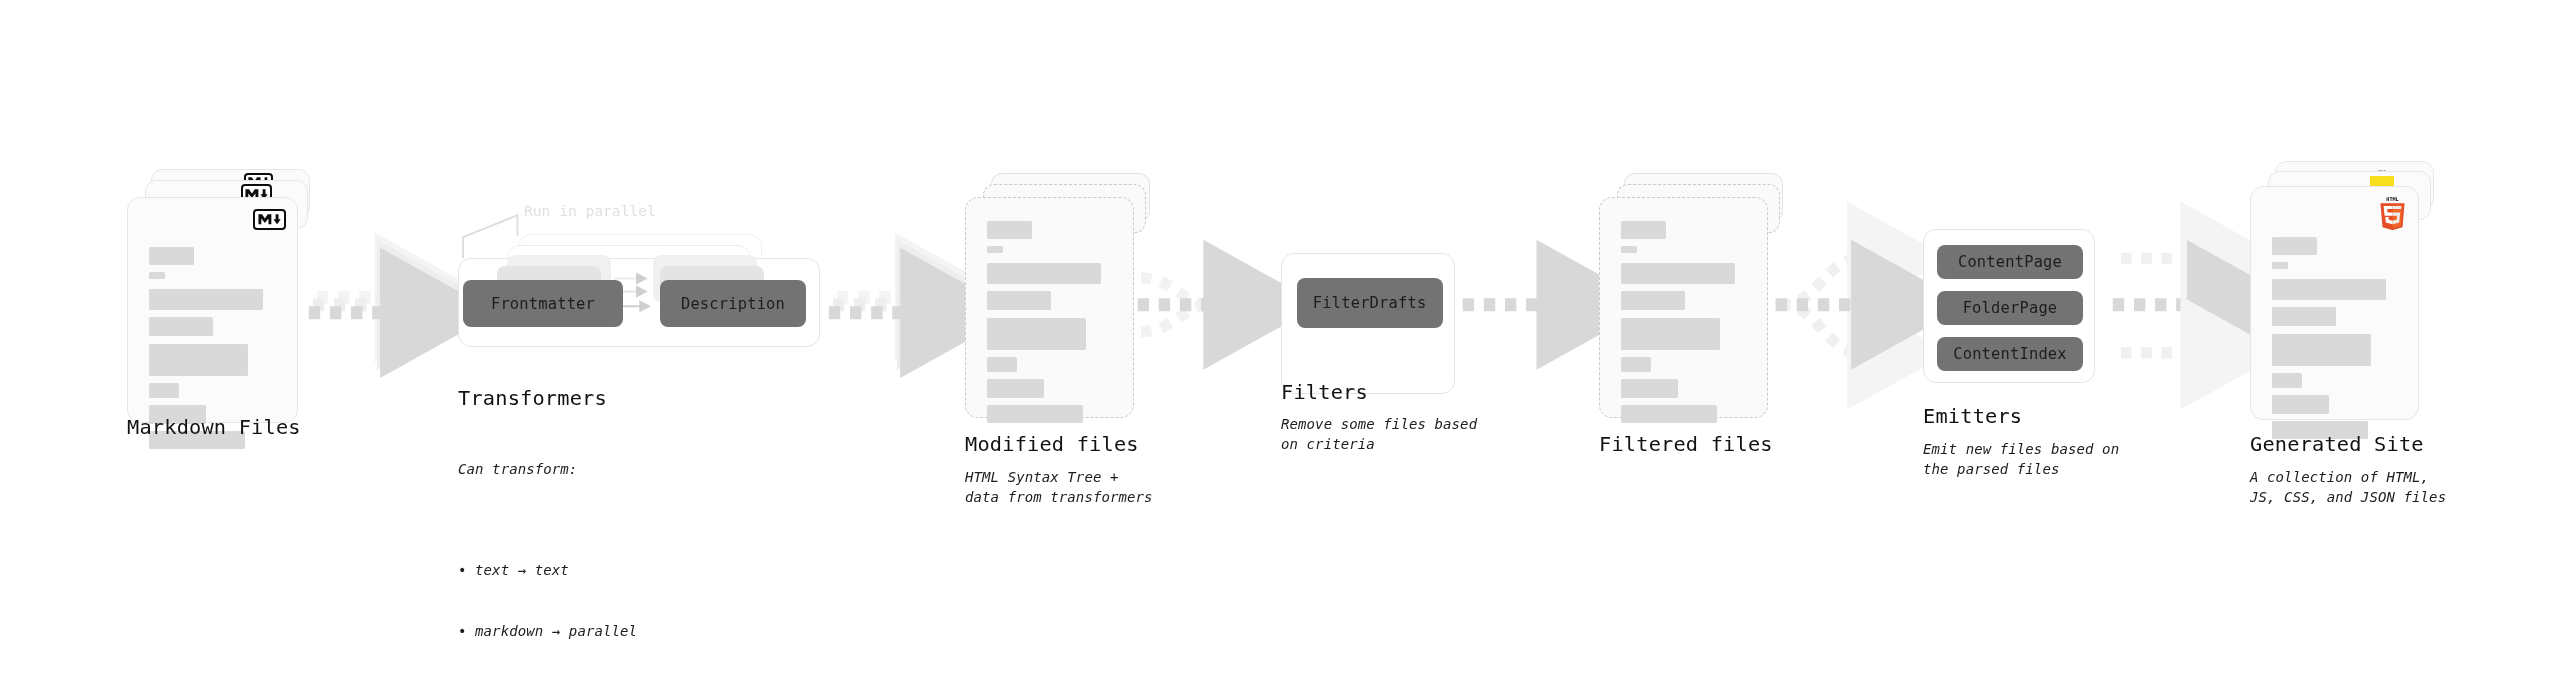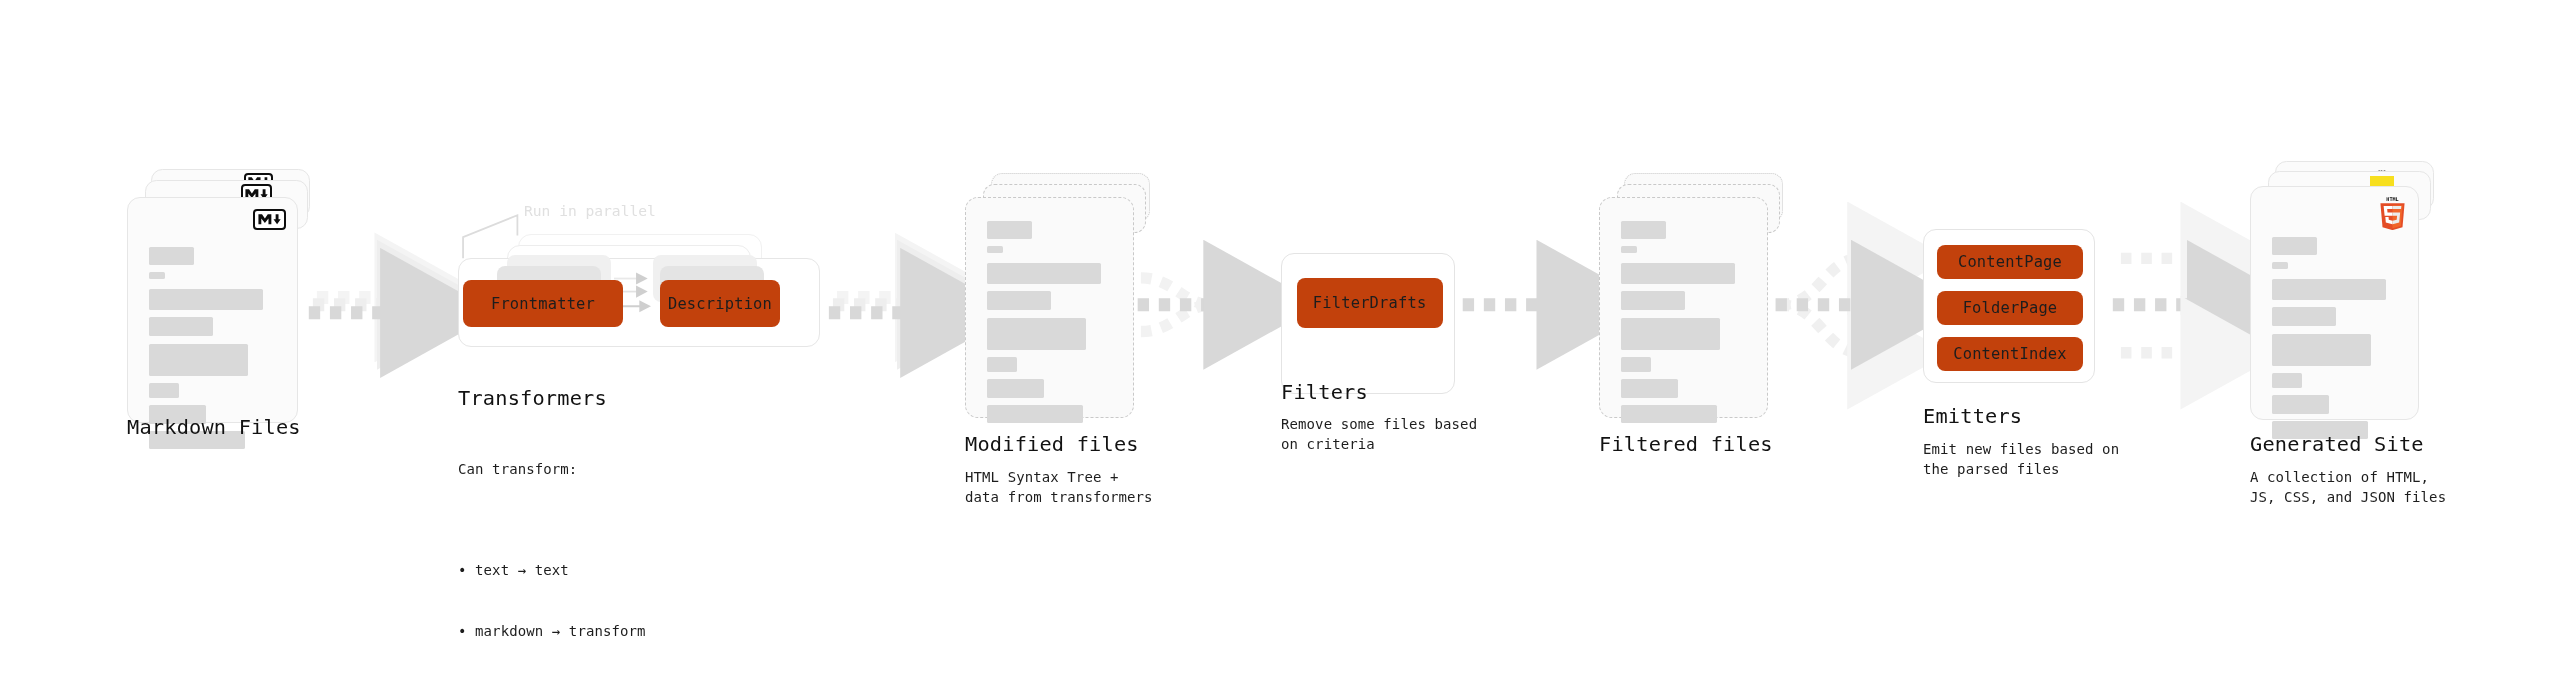--- a/index.html
+++ b/index.html
@@ -79,21 +79,21 @@
   .group {
     position: absolute;
     box-sizing: border-box;
     background: #ffffff;
     border: 1.6px solid #e4e4e4;
     border-radius: 13px;
   }
   .chip {
     position: absolute;
     box-sizing: border-box;
-    background: #c2410c;
+    background: #737373;
     border-radius: 8.1px;
     display: flex;
     align-items: center;
     justify-content: center;
     color: #1d1d1d;
     font-size: 15.4px;
     letter-spacing: 0.2px;
     white-space: nowrap;
   }
 
@@ -105,20 +105,21 @@
     white-space: nowrap;
     letter-spacing: 0.2px;
   }
   .sub {
     position: absolute;
     font-size: 14px;
     line-height: 20.3px;
     color: #1d1d1d;
     white-space: pre;
     letter-spacing: 0.1px;
+    font-style: italic;
   }
   .sub .bullets { margin: 0; padding: 0; list-style: none; }
   .sub .bullets li { white-space: pre; }
 
   .parallel-label {
     position: absolute;
     font-size: 14.6px;
     color: #e0e0e0;
     white-space: nowrap;
   }
@@ -237,29 +238,29 @@
     <div class="chip" style="left:497px;top:266px;width:104px;height:47px;background:#e4e4e4;color:transparent;"></div>
     <div class="chip" style="left:660px;top:266px;width:104px;height:47px;background:#e4e4e4;color:transparent;"></div>
 
     <svg class="deco" style="left:614px;top:272px;width:49px;height:53px;" viewBox="0 0 60 65" width="49" height="53">
       <path d="M0,8 L38,8" stroke="#e9e9e9" stroke-width="2.2" fill="none" marker-end="url(#thin)"></path>
       <path d="M0,24 L38,24" stroke="#e2e2e2" stroke-width="2.2" fill="none" marker-end="url(#thin)"></path>
       <path d="M0,42 L42,42" stroke="#cfcfcf" stroke-width="2.2" fill="none" marker-end="url(#thin)"></path>
     </svg>
 
     <div class="chip" style="left:463px;top:280px;width:160px;height:47px;">Frontmatter</div>
-    <div class="chip" style="left:660px;top:280px;width:120px;height:47px;">Description</div>
+    <div class="chip" style="left:660px;top:280px;width:146px;height:47px;">Description</div>
 
     <div class="title" style="left:458px;top:386px;">Transformers</div>
 
     <div class="sub" style="left:458px;top:418px;">
       <div>Can transform:</div>
       <ul class="bullets">
         <li>• text → text</li>
-        <li>• markdown → transform</li>
+        <li>• markdown → parallel</li>
         
       </ul>
     </div>
   </div>
 
   <div class="node" style="left:0;top:0;">
 
     <div class="card dotted" style="left:991px;top:173px;width:159px;height:49px;border-radius:11.4px;"></div>
     <div class="card dashed" style="left:983px;top:184px;width:163px;height:49px;border-radius:11.4px;"></div>
 

